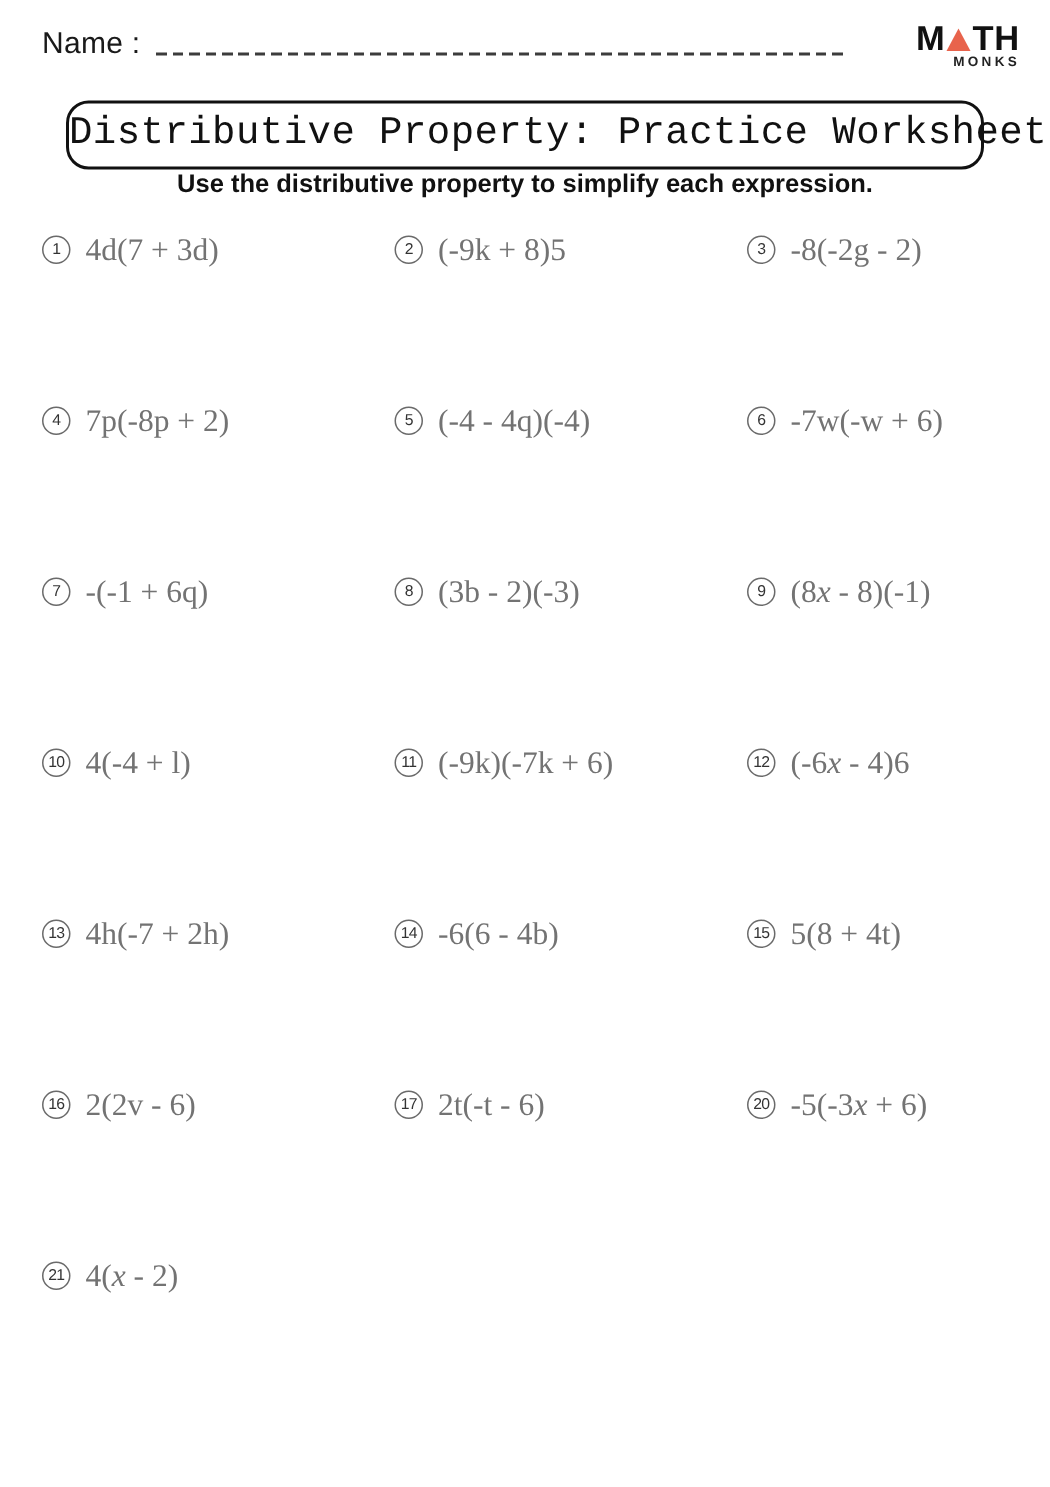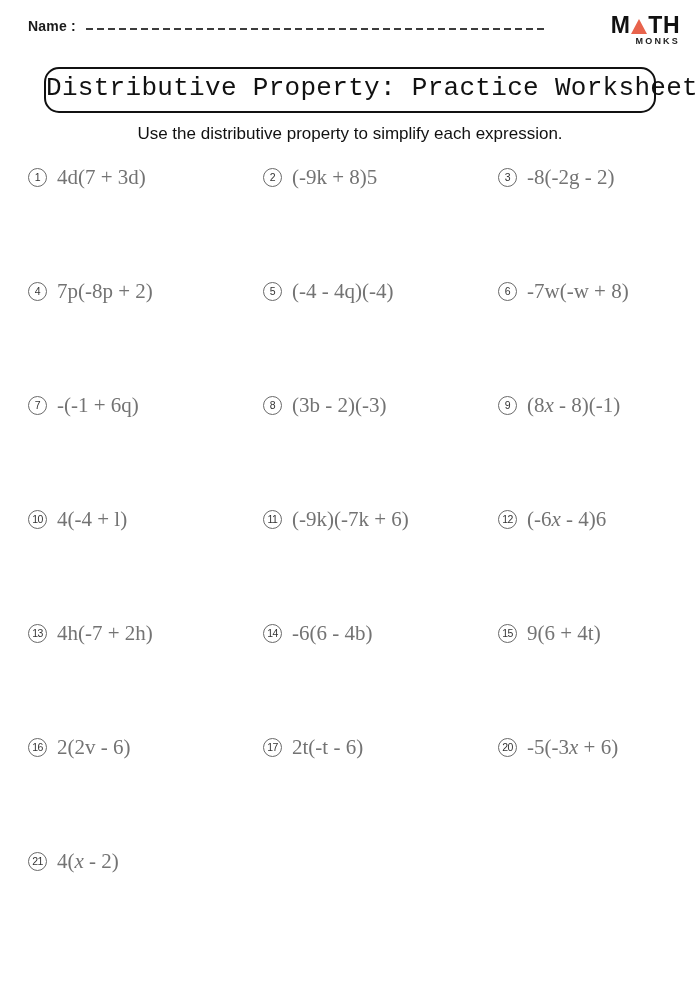--- a/index.html
+++ b/index.html
@@ -6,42 +6,42 @@
   html, body { background: #ffffff; }
   body {
     width: 700px; height: 991px; margin: 0 auto; position: relative;
     font-family: "Liberation Sans", sans-serif; color: #1a1a1a; overflow: hidden;
   }
   .header {
     display: flex; align-items: flex-start;
     padding: 14px 20px 0 28px;
   }
   .name-row { display: flex; align-items: flex-end; flex: 1 1 auto; padding-top: 4px; }
-  .name-label { font-size: 14px; font-weight: bold; letter-spacing: 0.2px; white-space: nowrap; }
+  .name-label { font-size: 20px; font-weight: normal; letter-spacing: 0.2px; white-space: nowrap; }
   .name-line {
     flex: 0 0 458px; height: 2px; margin: 0 0 4px 10px;
     background-image: repeating-linear-gradient(to right, #3c3c3c 0 7px, transparent 7px 11px);
   }
   .logo { margin-left: auto; display: flex; flex-direction: column; align-items: flex-end; }
   .logo-top { display: flex; align-items: flex-end; font-weight: bold; font-size: 23px; line-height: 22px; letter-spacing: 0.5px; color: #111; }
   .logo-triangle {
     width: 0; height: 0; margin: 0 1px 2px 1px;
     border-left: 8px solid transparent; border-right: 8px solid transparent;
     border-bottom: 15px solid #e8634c;
   }
   .logo-bottom { font-size: 9px; font-weight: bold; letter-spacing: 2.2px; color: #222; margin-top: 0px; }
   .title-box {
     width: 612px; margin: 21px auto 0;
     border: 2px solid #111; border-radius: 15px;
     text-align: center; padding: 4px 0 8px;
     font-family: Liberation Mono, monospace;
     font-size: 26px; font-weight: 500; color: #111; letter-spacing: 0.3px;
     white-space: nowrap;
   }
-  .instruction { text-align: center; font-size: 17px; font-weight: normal; margin-top: 11px; color: #111; }
+  .instruction { text-align: center; font-size: 17px; font-weight: bold; color: #111; }
   .grid {
     display: grid;
     grid-template-columns: 235px 235px 1fr;
     grid-auto-rows: 114px;
     padding-left: 28px; margin-top: 21px;
   }
   .problem { display: flex; align-items: flex-start; }
   .num {
     display: inline-flex; align-items: center; justify-content: center;
     min-width: 19px; height: 19px; padding: 0 2px;
@@ -93,21 +93,21 @@
     <div class="problem">
       <span class="num">4</span>
       <span class="expr">7p(-8p + 2)</span>
     </div>
     <div class="problem">
       <span class="num">5</span>
       <span class="expr">(-4 - 4q)(-4)</span>
     </div>
     <div class="problem">
       <span class="num">6</span>
-      <span class="expr">-7w(-w + 8)</span>
+      <span class="expr">-7w(-w + 6)</span>
     </div>
     <div class="problem">
       <span class="num">7</span>
       <span class="expr">-(-1 + 6q)</span>
     </div>
     <div class="problem">
       <span class="num">8</span>
       <span class="expr">(3b - 2)(-3)</span>
     </div>
     <div class="problem">
@@ -129,21 +129,21 @@
     <div class="problem">
       <span class="num">13</span>
       <span class="expr">4h(-7 + 2h)</span>
     </div>
     <div class="problem">
       <span class="num">14</span>
       <span class="expr">-6(6 - 4b)</span>
     </div>
     <div class="problem">
       <span class="num">15</span>
-      <span class="expr">9(6 + 4t)</span>
+      <span class="expr">5(8 + 4t)</span>
     </div>
     <div class="problem">
       <span class="num">16</span>
       <span class="expr">2(2v - 6)</span>
     </div>
     <div class="problem">
       <span class="num">17</span>
       <span class="expr">2t(-t - 6)</span>
     </div>
     <div class="problem">

